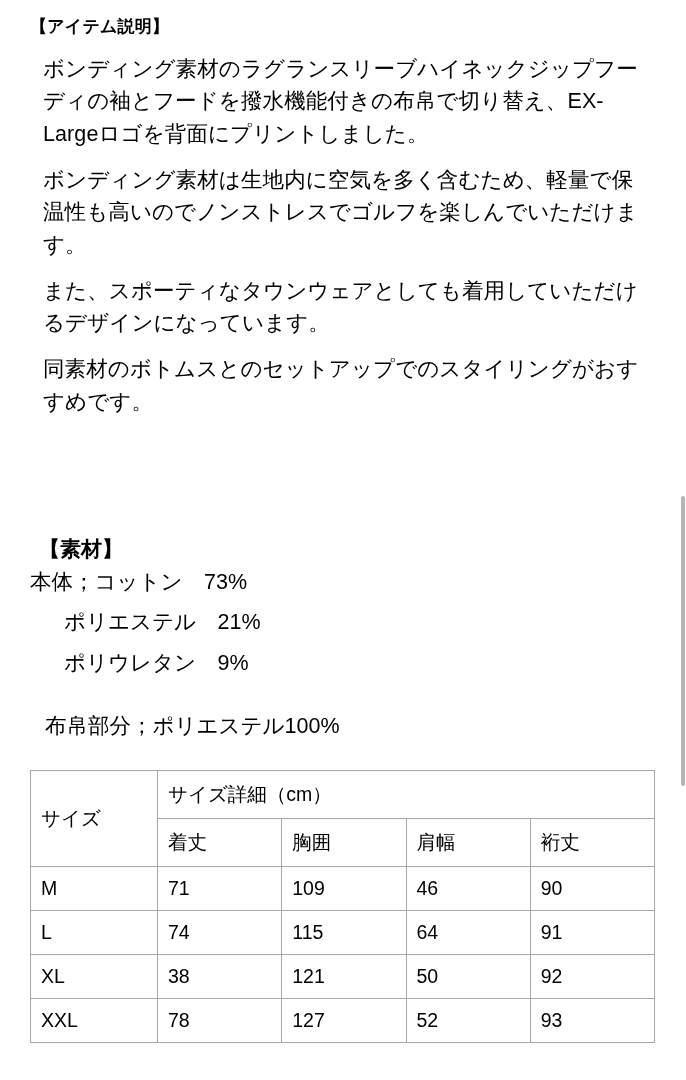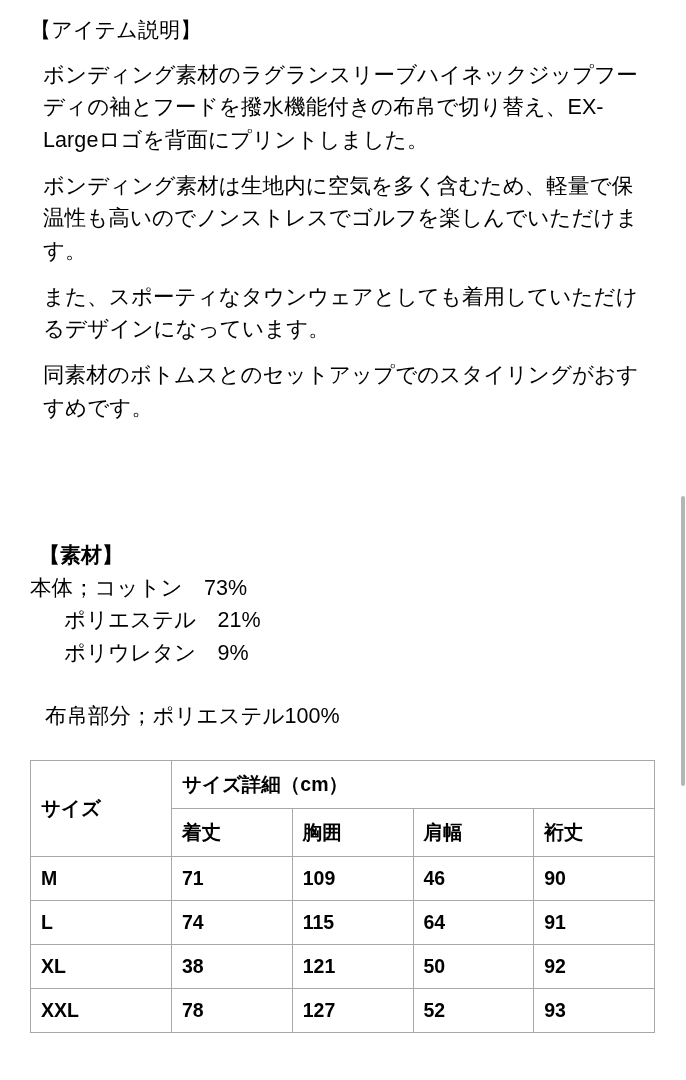--- a/index.html
+++ b/index.html
@@ -14,22 +14,22 @@
     color: #000000;
     position: relative;
     overflow-x: hidden;
   }
   .page {
     padding: 14px 30px 0 30px;
     box-sizing: border-box;
     width: 686px;
   }
   .heading {
-    font-size: 21px;
-    font-weight: normal;
+    font-size: 17px;
+    font-weight: bold;
     line-height: 1.5;
     margin: 0 0 2px 0;
     letter-spacing: 0.2px;
   }
   .para {
     font-size: 21.5px;
     line-height: 1.52;
     margin: 0;
     letter-spacing: 0.1px;
     font-weight: 400;
@@ -46,20 +46,21 @@
     margin: 0 0 3px 9px;
   }
   .material-line {
     font-size: 21.5px;
     line-height: 1.5;
     margin: 0;
     white-space: pre;
   }
   .material-indent {
     padding-left: 34px;
+    margin-top: 8px;
   }
   .spacer-sm {
     height: 16px;
   }
   .fabric-line {
     font-size: 21.5px;
     line-height: 1.5;
     margin: 15px;
   }
   .table-wrap {
@@ -71,23 +72,22 @@
     width: 625px;
     table-layout: fixed;
   }
   table.size-table td {
     border: 1px solid #a8a8a8;
     padding: 10px 10px;
     font-size: 19.5px;
     vertical-align: middle;
     height: 39px;
     box-sizing: border-box;
-    font-weight: bold;
   }
-  .col-size { width: 141px; }
+  .col-size { width: 127px; }
   .col-v { width: 120px; }
   .cell-size-label {
     vertical-align: bottom;
     padding-bottom: 8px;
     font-size: 19px;
   }
   .cell-detail {
     font-size: 19px;
   }
   .subhead {

